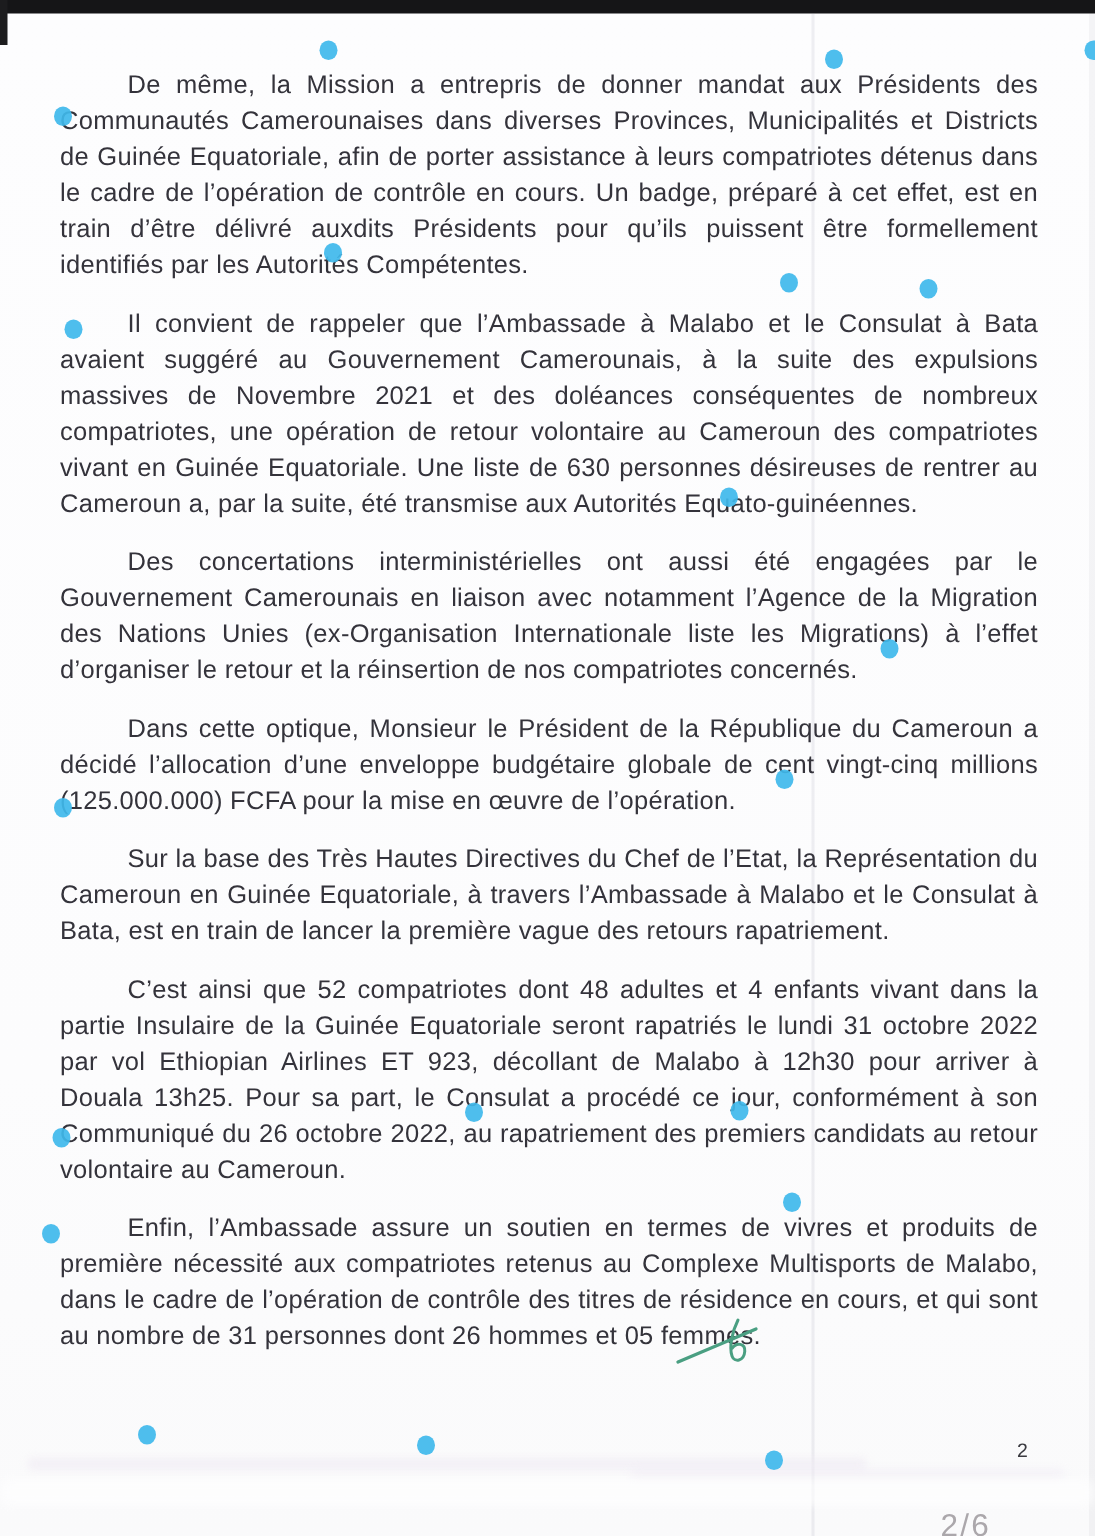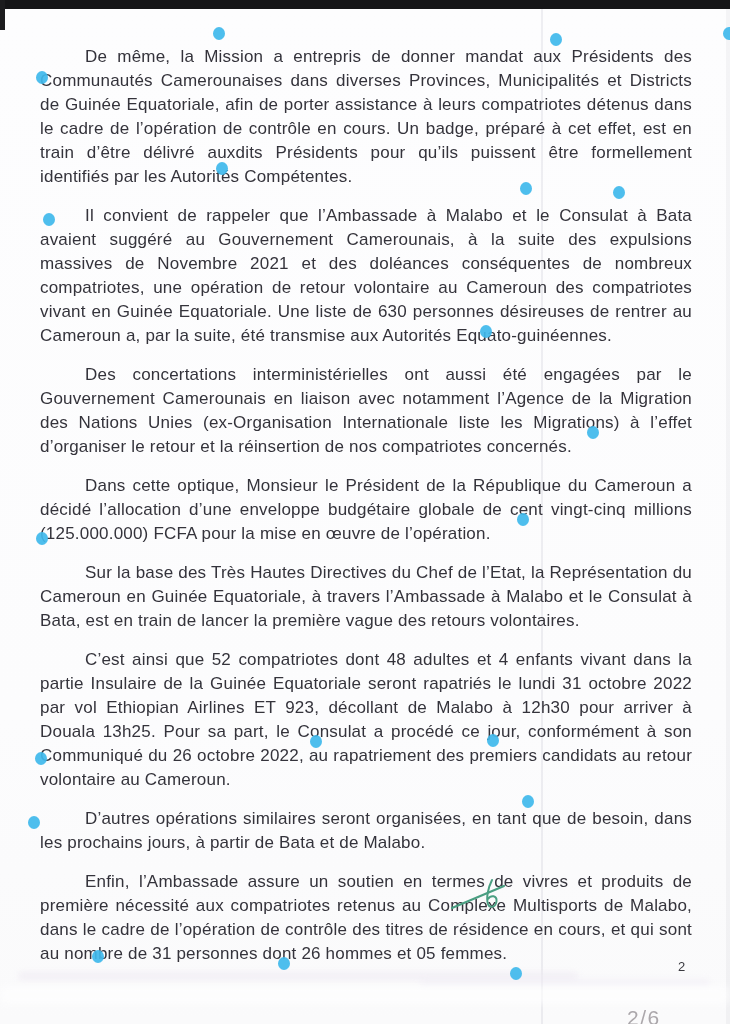--- a/index.html
+++ b/index.html
@@ -38,23 +38,22 @@
   <div class="topbar"></div>
   <div class="left-notch"></div>
   <div class="right-edge"></div>
   <div class="crease"></div>
 
   <div class="content">
       <p>De même, la Mission a entrepris de donner mandat aux Présidents des Communautés Camerounaises dans diverses Provinces, Municipalités et Districts de Guinée Equatoriale, afin de porter assistance à leurs compatriotes détenus dans le cadre de l’opération de contrôle en cours. Un badge, préparé à cet effet, est en train d’être délivré auxdits Présidents pour qu’ils puissent être formellement identifiés par les Autorités Compétentes.</p>
       <p>Il convient de rappeler que l’Ambassade à Malabo et le Consulat à Bata avaient suggéré au Gouvernement Camerounais, à la suite des expulsions massives de Novembre 2021 et des doléances conséquentes de nombreux compatriotes, une opération de retour volontaire au Cameroun des compatriotes vivant en Guinée Equatoriale. Une liste de 630 personnes désireuses de rentrer au Cameroun a, par la suite, été transmise aux Autorités Equato-guinéennes.</p>
       <p>Des concertations interministérielles ont aussi été engagées par le Gouvernement Camerounais en liaison avec notamment l’Agence de la Migration des Nations Unies (ex-Organisation Internationale liste les Migrations) à l’effet d’organiser le retour et la réinsertion de nos compatriotes concernés.</p>
       <p>Dans cette optique, Monsieur le Président de la République du Cameroun a décidé l’allocation d’une enveloppe budgétaire globale de cent vingt-cinq millions (125.000.000) FCFA pour la mise en œuvre de l’opération.</p>
-      <p>Sur la base des Très Hautes Directives du Chef de l’Etat, la Représentation du Cameroun en Guinée Equatoriale, à travers l’Ambassade à Malabo et le Consulat à Bata, est en train de lancer la première vague des retours volontaires.</p>
+      <p>Sur la base des Très Hautes Directives du Chef de l’Etat, la Représentation du Cameroun en Guinée Equatoriale, à travers l’Ambassade à Malabo et le Consulat à Bata, est en train de lancer la première vague des retours rapatriement.</p>
       <p>C’est ainsi que 52 compatriotes dont 48 adultes et 4 enfants vivant dans la partie Insulaire de la Guinée Equatoriale seront rapatriés le lundi 31 octobre 2022 par vol Ethiopian Airlines ET 923, décollant de Malabo à 12h30 pour arriver à Douala 13h25. Pour sa part, le Consulat a procédé ce jour, conformément à son Communiqué du 26 octobre 2022, au rapatriement des premiers candidats au retour volontaire au Cameroun.</p>
-      <p>D’autres opérations similaires seront organisées, en tant que de besoin, dans les prochains jours, à partir de Bata et de Malabo.</p>
       <p>Enfin, l’Ambassade assure un soutien en termes de vivres et produits de première nécessité aux compatriotes retenus au Complexe Multisports de Malabo, dans le cadre de l’opération de contrôle des titres de résidence en cours, et qui sont au nombre de 31 personnes dont 26 hommes et 05 femmes.</p>
     </div>
 
   <svg class="signature" width="64" height="40" viewBox="0 0 64 40" fill="none">
     <path class="sig-stroke" d="M2 32 L54 10" stroke="#4a9f82" stroke-width="2.2" stroke-linecap="round"></path>
     <path class="sig-stroke" d="M42 4 C38 12 36 22 38 28 C39.5 32.5 46 31.5 46.5 25 C47 19.5 41 18.5 38 23" stroke="#4a9f82" stroke-width="2" stroke-linecap="round"></path>
   </svg>
 
   <div class="smudge s1"></div>
   <div class="smudge s2"></div>

